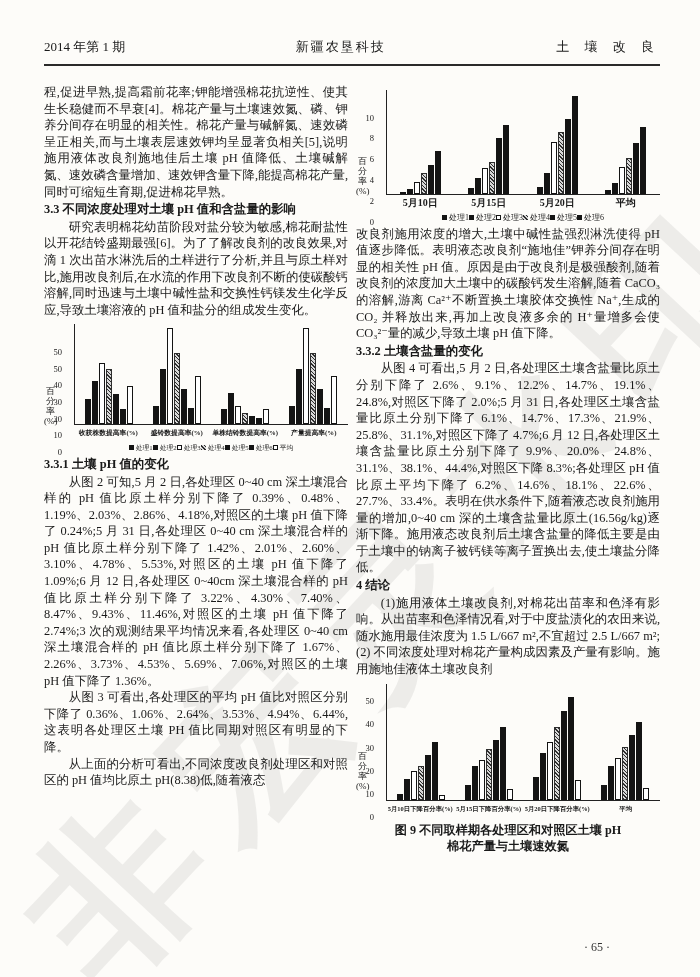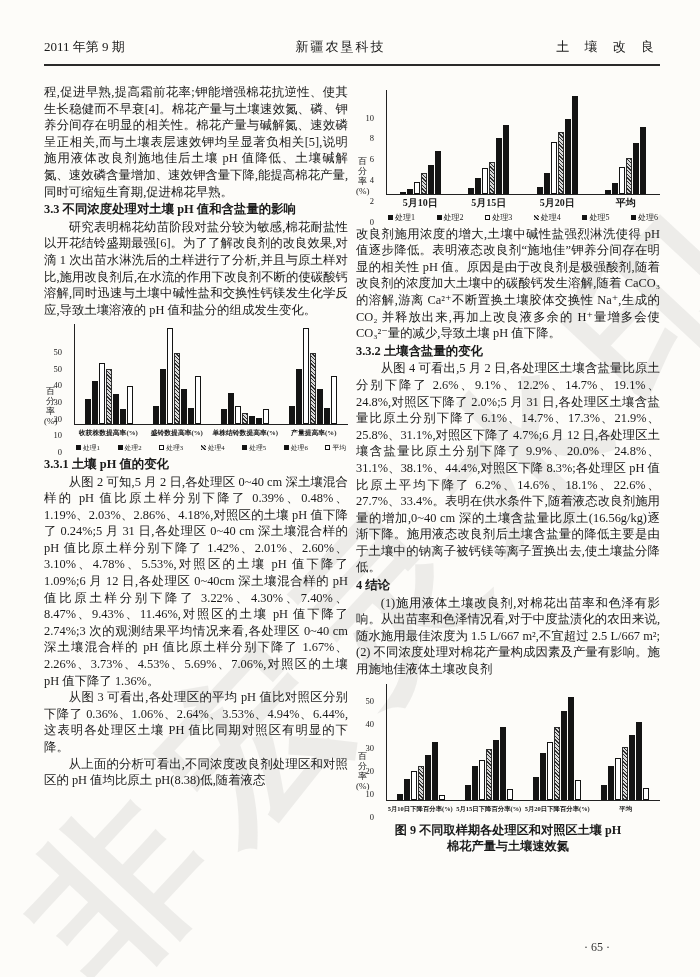--- a/index.html
+++ b/index.html
@@ -42,21 +42,21 @@
   .group{flex:1;display:flex;align-items:flex-end;justify-content:center;height:100%;}
   .bar{width:6px;margin-right:1px;box-sizing:border-box;}
   .bar.solid{background:#141414;}
   .bar.white{background:#fff;border:1px solid #141414;}
   .bar.hatch{background:repeating-linear-gradient(45deg,#2e2e2e 0,#2e2e2e 1px,#d8d8d8 1px,#d8d8d8 2.6px);border:0.5px solid #2e2e2e;}
   .xlabels{display:flex;}
   .xlabels div{flex:1;text-align:center;font-weight:bold;white-space:nowrap;overflow:hidden;}
   .chart[data-chart="0"] .xlabels div{font-size:6.8px;}
   .chart[data-chart="1"] .xlabels div{font-size:10px;}
   .chart[data-chart="2"] .xlabels div{font-size:6.4px;}
-  .legend{display:flex;flex-wrap:wrap;justify-content:space-between;padding:1px 2px 0 2px;}
+  .legend{display:flex;flex-wrap:wrap;justify-content:center;padding:1px 2px 0 2px;}
   .legend-item{display:flex;align-items:center;font-size:6.8px;line-height:9px;}
   .chart[data-chart="1"] .legend-item{font-size:8px;}
   .legend-swatch{width:5px;height:5px;margin-right:2px;box-sizing:border-box;}
   .legend-swatch.solid{background:#141414;}
   .legend-swatch.white{background:#fff;border:1px solid #141414;}
   .legend-swatch.hatch{background:repeating-linear-gradient(45deg,#2e2e2e 0,#2e2e2e 1px,#d8d8d8 1px,#d8d8d8 2.6px);}
   .caption{font-weight:bold;text-align:center;font-size:12.2px;line-height:16px;margin-top:5px;text-indent:0;}
   .caption div:empty{display:none;}
   
   .footer{position:absolute;left:0;right:90px;bottom:22px;text-align:right;font-size:12px;color:#333;}
@@ -69,21 +69,21 @@
   }
 </style>
 </head>
 <body>
 
 <div class="page">
 
   <div class="watermark">非宏灵水印</div>
 
   <div class="header">
-    <span>2011 年第 9 期</span>
+    <span>2014 年第 1 期</span>
     <span class="journal">新疆农垦科技</span>
     <span class="section">土 壤 改 良</span>
   </div>
 
   <div class="col col-left">
     <p class="noindent">程,促进早熟,提高霜前花率;钾能增强棉花抗逆性、使其生长稳健而不早衰[4]。棉花产量与土壤速效氮、磷、钾养分间存在明显的相关性。棉花产量与碱解氮、速效磷呈正相关,而与土壤表层速效钾均呈显著负相关[5],说明施用液体改良剂施地佳后土壤 pH 值降低、土壤碱解氮、速效磷含量增加、速效钾含量下降,能提高棉花产量,同时可缩短生育期,促进棉花早熟。</p>
     <div class="h-sec">3.3  不同浓度处理对土壤 pH 值和含盐量的影响</div>
     <p>研究表明棉花幼苗阶段对盐分较为敏感,棉花耐盐性以开花结铃盛期最强[6]。为了了解改良剂的改良效果,对滴 1 次出苗水淋洗后的土样进行了分析,并且与原土样对比,施用改良剂后,在水流的作用下改良剂不断的使碳酸钙溶解,同时迅速与土壤中碱性盐和交换性钙镁发生化学反应,导致土壤溶液的 pH 值和盐分的组成发生变化。</p>
 
     <div class="chart" data-chart="0">

